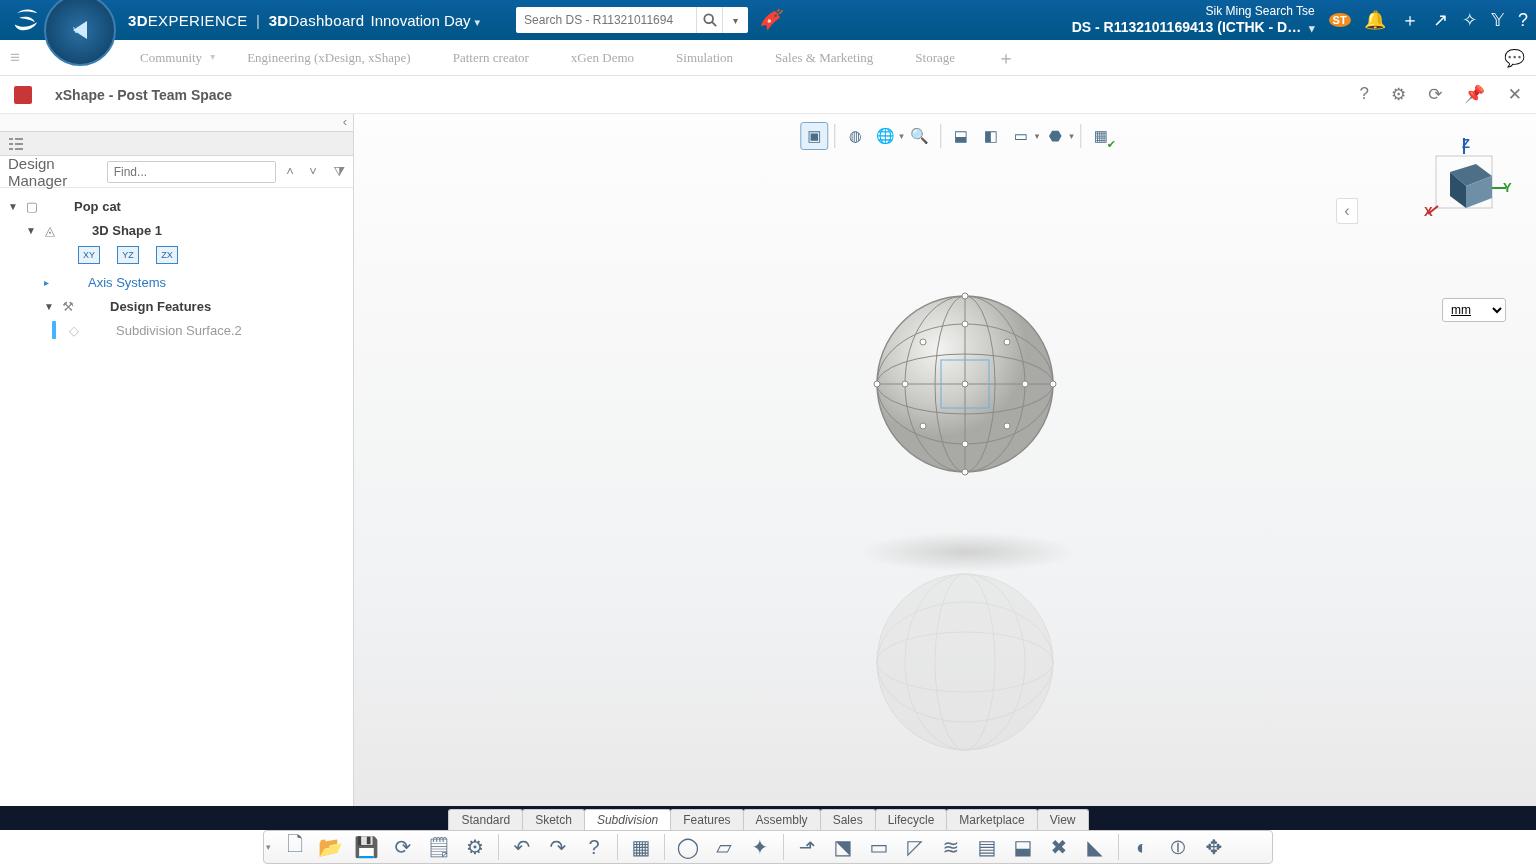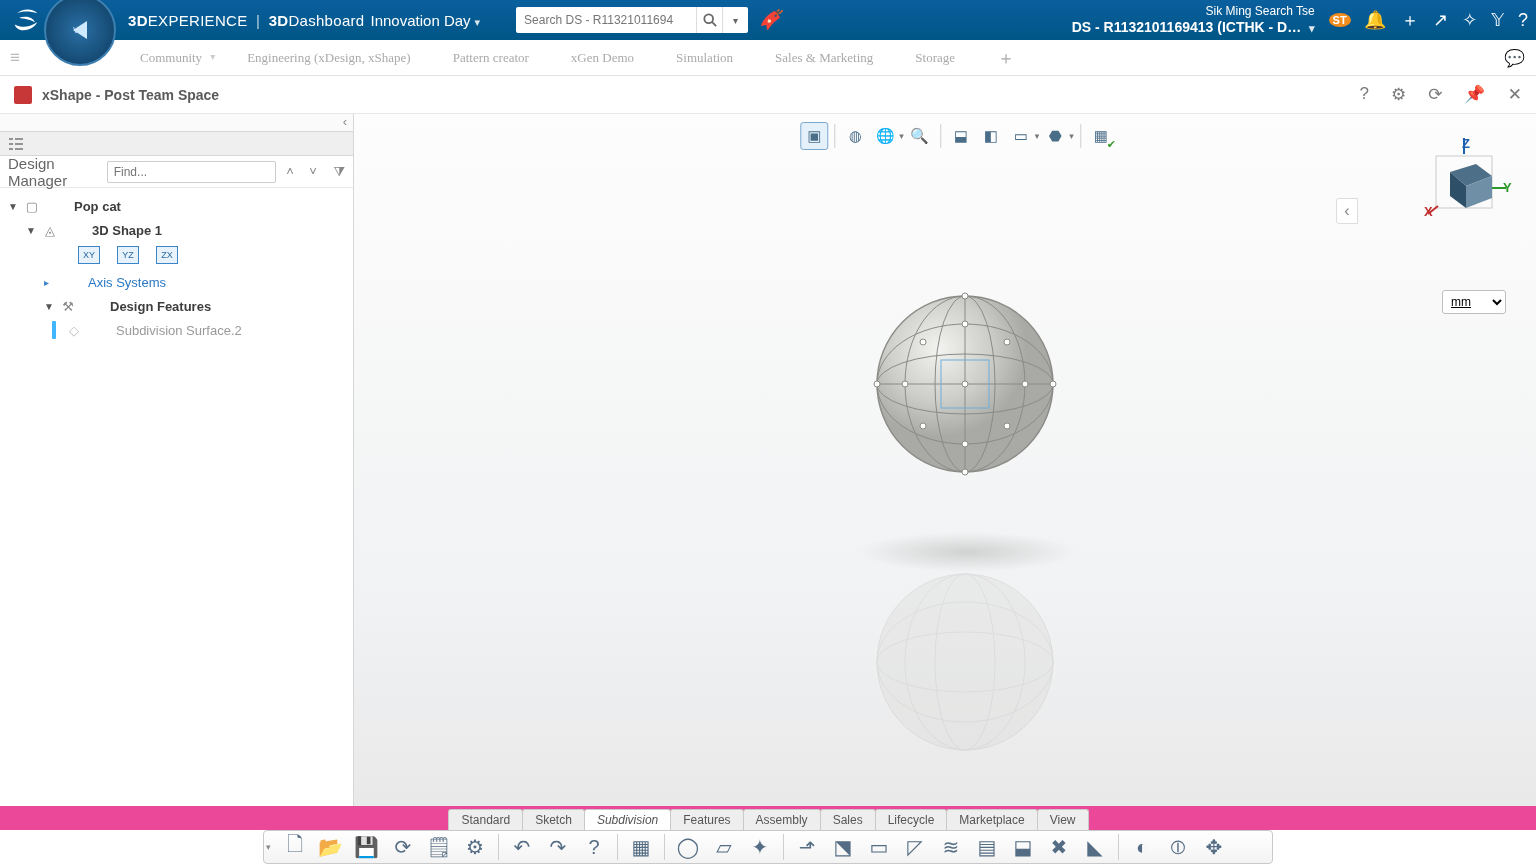--- a/index.html
+++ b/index.html
@@ -47,21 +47,21 @@
   .tabstrip .leftico, .tabstrip .rightico { position:absolute; top:8px; color:#bbb;
               font-size:17px; cursor:pointer; }
   .tabstrip .leftico { left:10px; }
   .tabstrip .rightico { right:10px; }
 
   
   .apphdr { height:38px; display:flex; align-items:center; padding:0 14px;
             border-bottom:1px solid #e8e8e8; }
   .apphdr .aicon { width:18px;height:18px;background:#c83737;border-radius:2px;
                    margin-right:10px; }
-  .apphdr .title { font-size:14px; font-weight:700; color:#5a5a5a; }
+  .apphdr .title { font-size:14px; font-weight:700; color:#5a5a5a;margin-left:13px; }
   .apphdr .hicons { margin-left:auto; display:flex; gap:22px; color:#7a7a7a;
                     font-size:17px; }
   .apphdr .hicons span { cursor:pointer; }
 
   
   .main { display:flex; height:calc(100% - 40px - 36px - 38px - 58px); }
 
   
   .left { width:354px; border-right:1px solid #d7d7d7; display:flex;
           flex-direction:column; font-size:13px; background:#fff; }
@@ -103,34 +103,34 @@
   .vsep { width:1px;height:24px;background:#cfcfcf;margin:0 4px; }
   .vsmall { font-size:9px;color:#777;margin-left:-2px; }
   .greenchk { position:relative; }
   .greenchk::after { content:"✔"; color:#3a9a2e; font-size:11px;
                      position:absolute; right:-2px; bottom:-2px; }
   .drawer { position:absolute; right:178px; top:84px; width:22px;height:26px;
             border:1px solid #ddd;background:#fff;border-radius:3px 0 0 3px;
             display:flex;align-items:center;justify-content:center;color:#888;
             cursor:pointer; }
   .triad { position:absolute; right:20px; top:20px; width:110px; height:100px; }
-  .units { position:absolute; right:30px; top:176px; height:24px; width:64px;
+  .units { position:absolute; right:30px; top:184px; height:24px; width:64px;
            border:1px solid #bfbfbf;border-radius:3px;font-size:12px;padding:0 4px;
            background:#fff;text-decoration:underline; }
   .sphere { position:absolute; left:50%; top:170px; transform:translateX(-40%); }
   .shadow { position:absolute; left:50%; top:418px; transform:translateX(-40%);
             width:220px;height:40px;border-radius:50%;
             background:radial-gradient(ellipse at center,#b6b6b6 0%,rgba(200,200,200,0) 70%);
             opacity:.55; }
   .reflection { position:absolute; left:50%; top:448px; transform:translateX(-40%) scaleY(-1);
                 opacity:.32; }
 
   
   .bottomtabs { height:24px; display:flex; justify-content:center; align-items:flex-end;
-                font-size:12px; color:#555; background:#ec4899; }
+                font-size:12px; color:#555; background:#0f172a; }
   .bottomtabs .bt { padding:3px 12px; border:1px solid #c9c9c9; border-bottom:none;
                     background:#eee; margin-right:-1px; cursor:pointer;
                     border-radius:3px 3px 0 0; }
   .bottomtabs .bt.active { background:#fff; font-weight:400;font-style:italic; }
 
   
   .toolbar { height:34px; border:1px solid #c9c9c9; border-radius:4px;
              margin:0 auto; width:1010px; display:flex; align-items:center;
              padding:0 6px; gap:2px; background:linear-gradient(#fff,#f3f3f3); }
   .toolbar .tb { width:34px;height:30px;display:flex;align-items:center;

